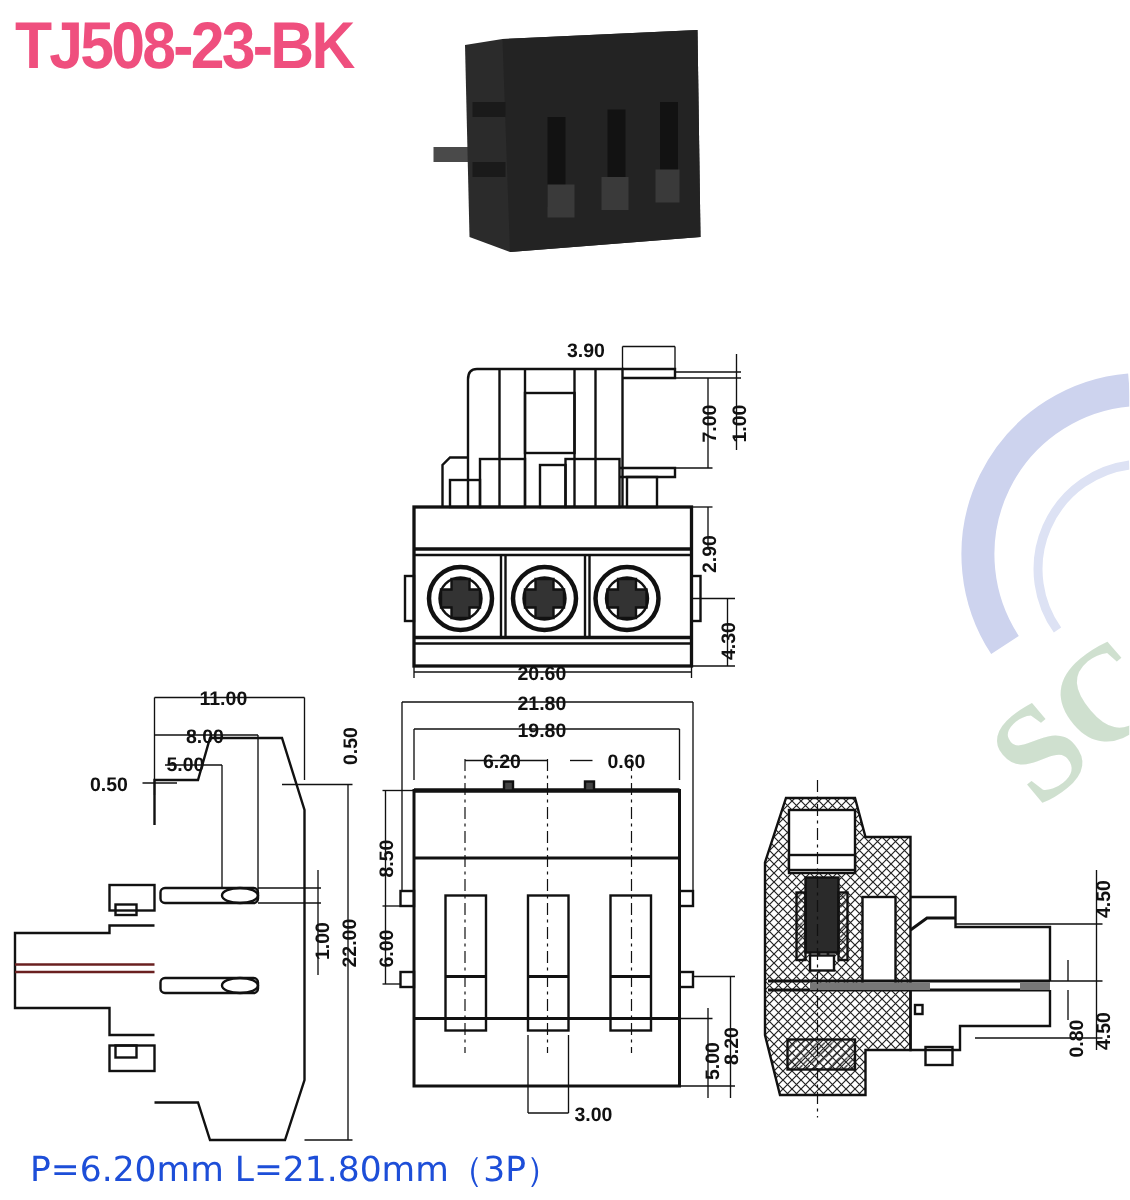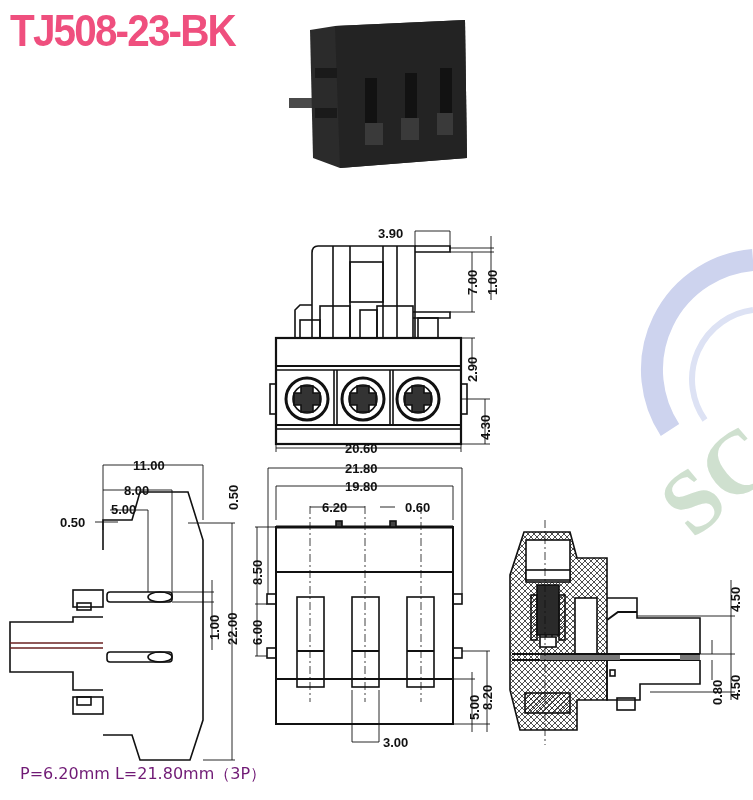--- a/index.html
+++ b/index.html
@@ -1,21 +1,21 @@
 <!DOCTYPE html>
 <html><head>
 <meta charset="utf-8">
 <style>
   html,body{margin:0;padding:0;background:#fff;}
   body{width:753px;height:800px;position:relative;overflow:hidden;font-family:"Liberation Sans",sans-serif;}
   .title{position:absolute;left:10px;top:6px;font-size:44px;font-weight:bold;color:#ef4f7e;letter-spacing:-2px;font-family:"Liberation Sans",sans-serif;transform:scaleX(0.92);transform-origin:left top;}
   .photo{position:absolute;left:285px;top:8px;}
   .drawing{position:absolute;left:0;top:0;}
   .dim{font-family:"Liberation Sans",sans-serif;font-size:13px;font-weight:bold;fill:#111;}
-  .footer{position:absolute;left:20px;top:764px;font-size:16px;color:#701a75;font-family:"DejaVu Sans",sans-serif;}
+  .footer{position:absolute;left:20px;top:764px;font-size:23px;color:#1d4ed8;font-family:"DejaVu Sans",sans-serif;}
   .wm{position:absolute;left:630px;top:230px;}
 </style>
 </head>
 <body>
 
 <div class="title">TJ508-23-BK</div>
 
 <svg class="photo" width="190" height="170" viewBox="0 0 190 170">
   <rect x="4" y="90" width="30" height="10" fill="#4a4a4a"></rect>
   <polygon points="25,22 50,18 180,12 182,150 55,160 28,150" fill="#2b2b2b"></polygon>

